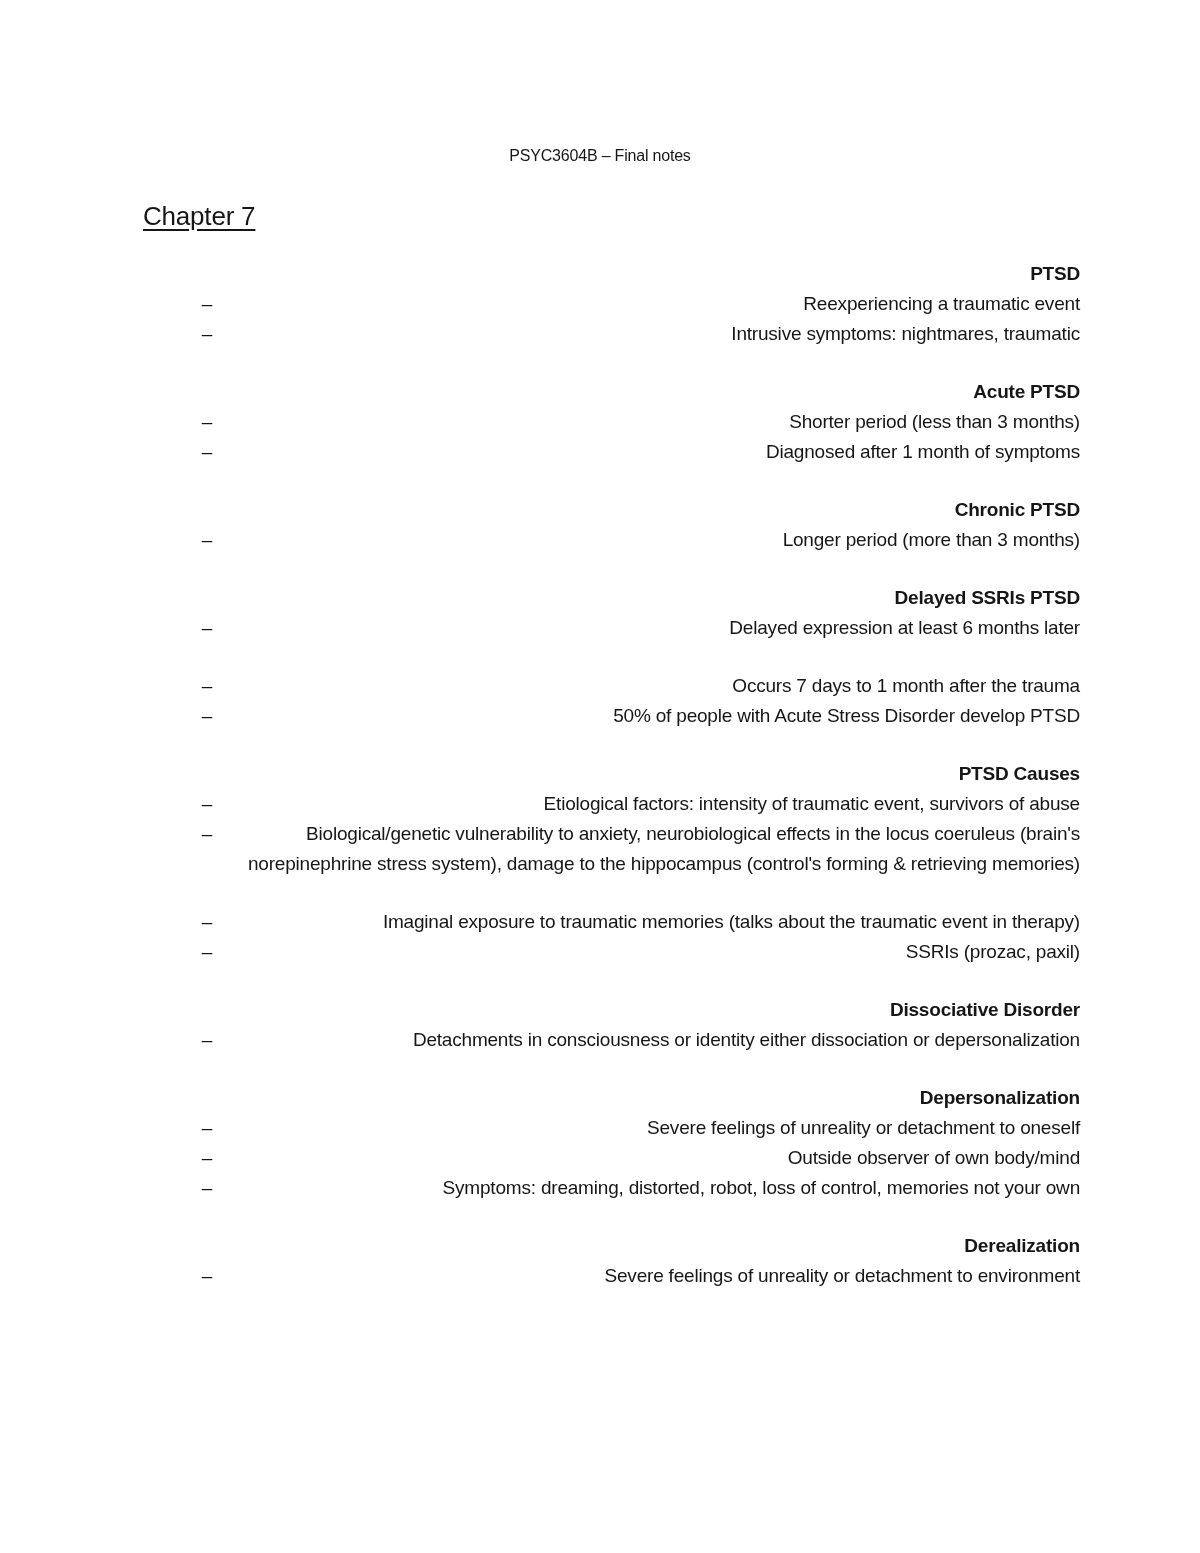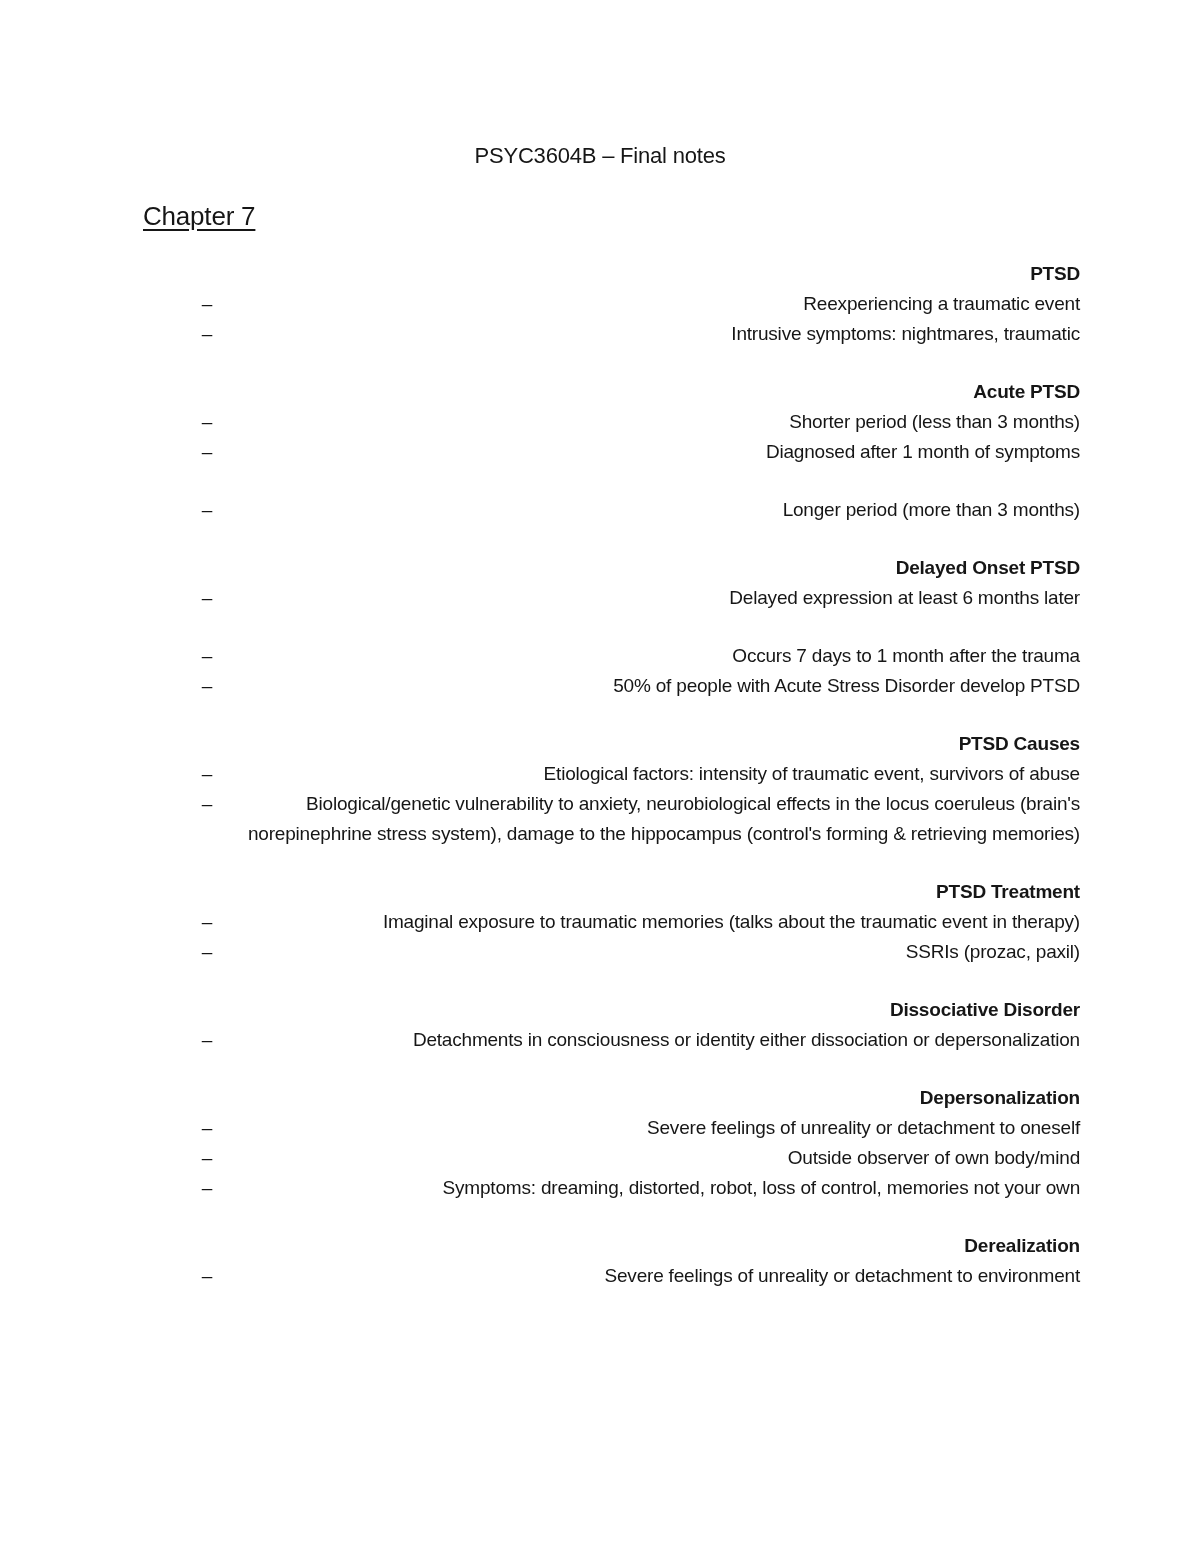--- a/index.html
+++ b/index.html
@@ -12,21 +12,21 @@
     overflow: hidden;
   }
   .page {
     width: 1200px;
     height: 1553px;
     padding: 141px 120px 40px 143px;
     background: #ffffff;
   }
   .doc-title {
     text-align: center;
-    font-size: 22px;
+    font-size: 16px;
     line-height: 30px;
     font-weight: 400;
     letter-spacing: -0.2px;
     
     margin-left: -23px;
     margin-bottom: 30px;
   }
   .chapter {
     font-size: 26px;
     line-height: 30px;
@@ -95,30 +95,31 @@
         <span class="bullet-text">Shorter period (less than 3 months)</span>
       </li>
       <li class="bullet-item">
         <span class="bullet-marker">–</span>
         <span class="bullet-text">Diagnosed after 1 month of symptoms</span>
       </li>
     </ul>
   </section>
 
   <section class="sec">
+    <h2 class="sec-heading">Chronic PTSD</h2>
     <ul class="bullet-list">
       <li class="bullet-item">
         <span class="bullet-marker">–</span>
         <span class="bullet-text">Longer period (more than 3 months)</span>
       </li>
     </ul>
   </section>
 
   <section class="sec">
-    <h2 class="sec-heading">Delayed Onset PTSD</h2>
+    <h2 class="sec-heading">Delayed SSRIs PTSD</h2>
     <ul class="bullet-list">
       <li class="bullet-item">
         <span class="bullet-marker">–</span>
         <span class="bullet-text">Delayed expression at least 6 months later</span>
       </li>
     </ul>
   </section>
 
   <section class="sec">
     <ul class="bullet-list">
@@ -141,21 +142,20 @@
         <span class="bullet-text">Etiological factors: intensity of traumatic event, survivors of abuse</span>
       </li>
       <li class="bullet-item">
         <span class="bullet-marker">–</span>
         <span class="bullet-text">Biological/genetic vulnerability to anxiety, neurobiological effects in the locus coeruleus (brain's norepinephrine stress system), damage to the hippocampus (control's forming &amp; retrieving memories)</span>
       </li>
     </ul>
   </section>
 
   <section class="sec">
-    <h2 class="sec-heading">PTSD Treatment</h2>
     <ul class="bullet-list">
       <li class="bullet-item">
         <span class="bullet-marker">–</span>
         <span class="bullet-text">Imaginal exposure to traumatic memories (talks about the traumatic event in therapy)</span>
       </li>
       <li class="bullet-item">
         <span class="bullet-marker">–</span>
         <span class="bullet-text">SSRIs (prozac, paxil)</span>
       </li>
     </ul>

